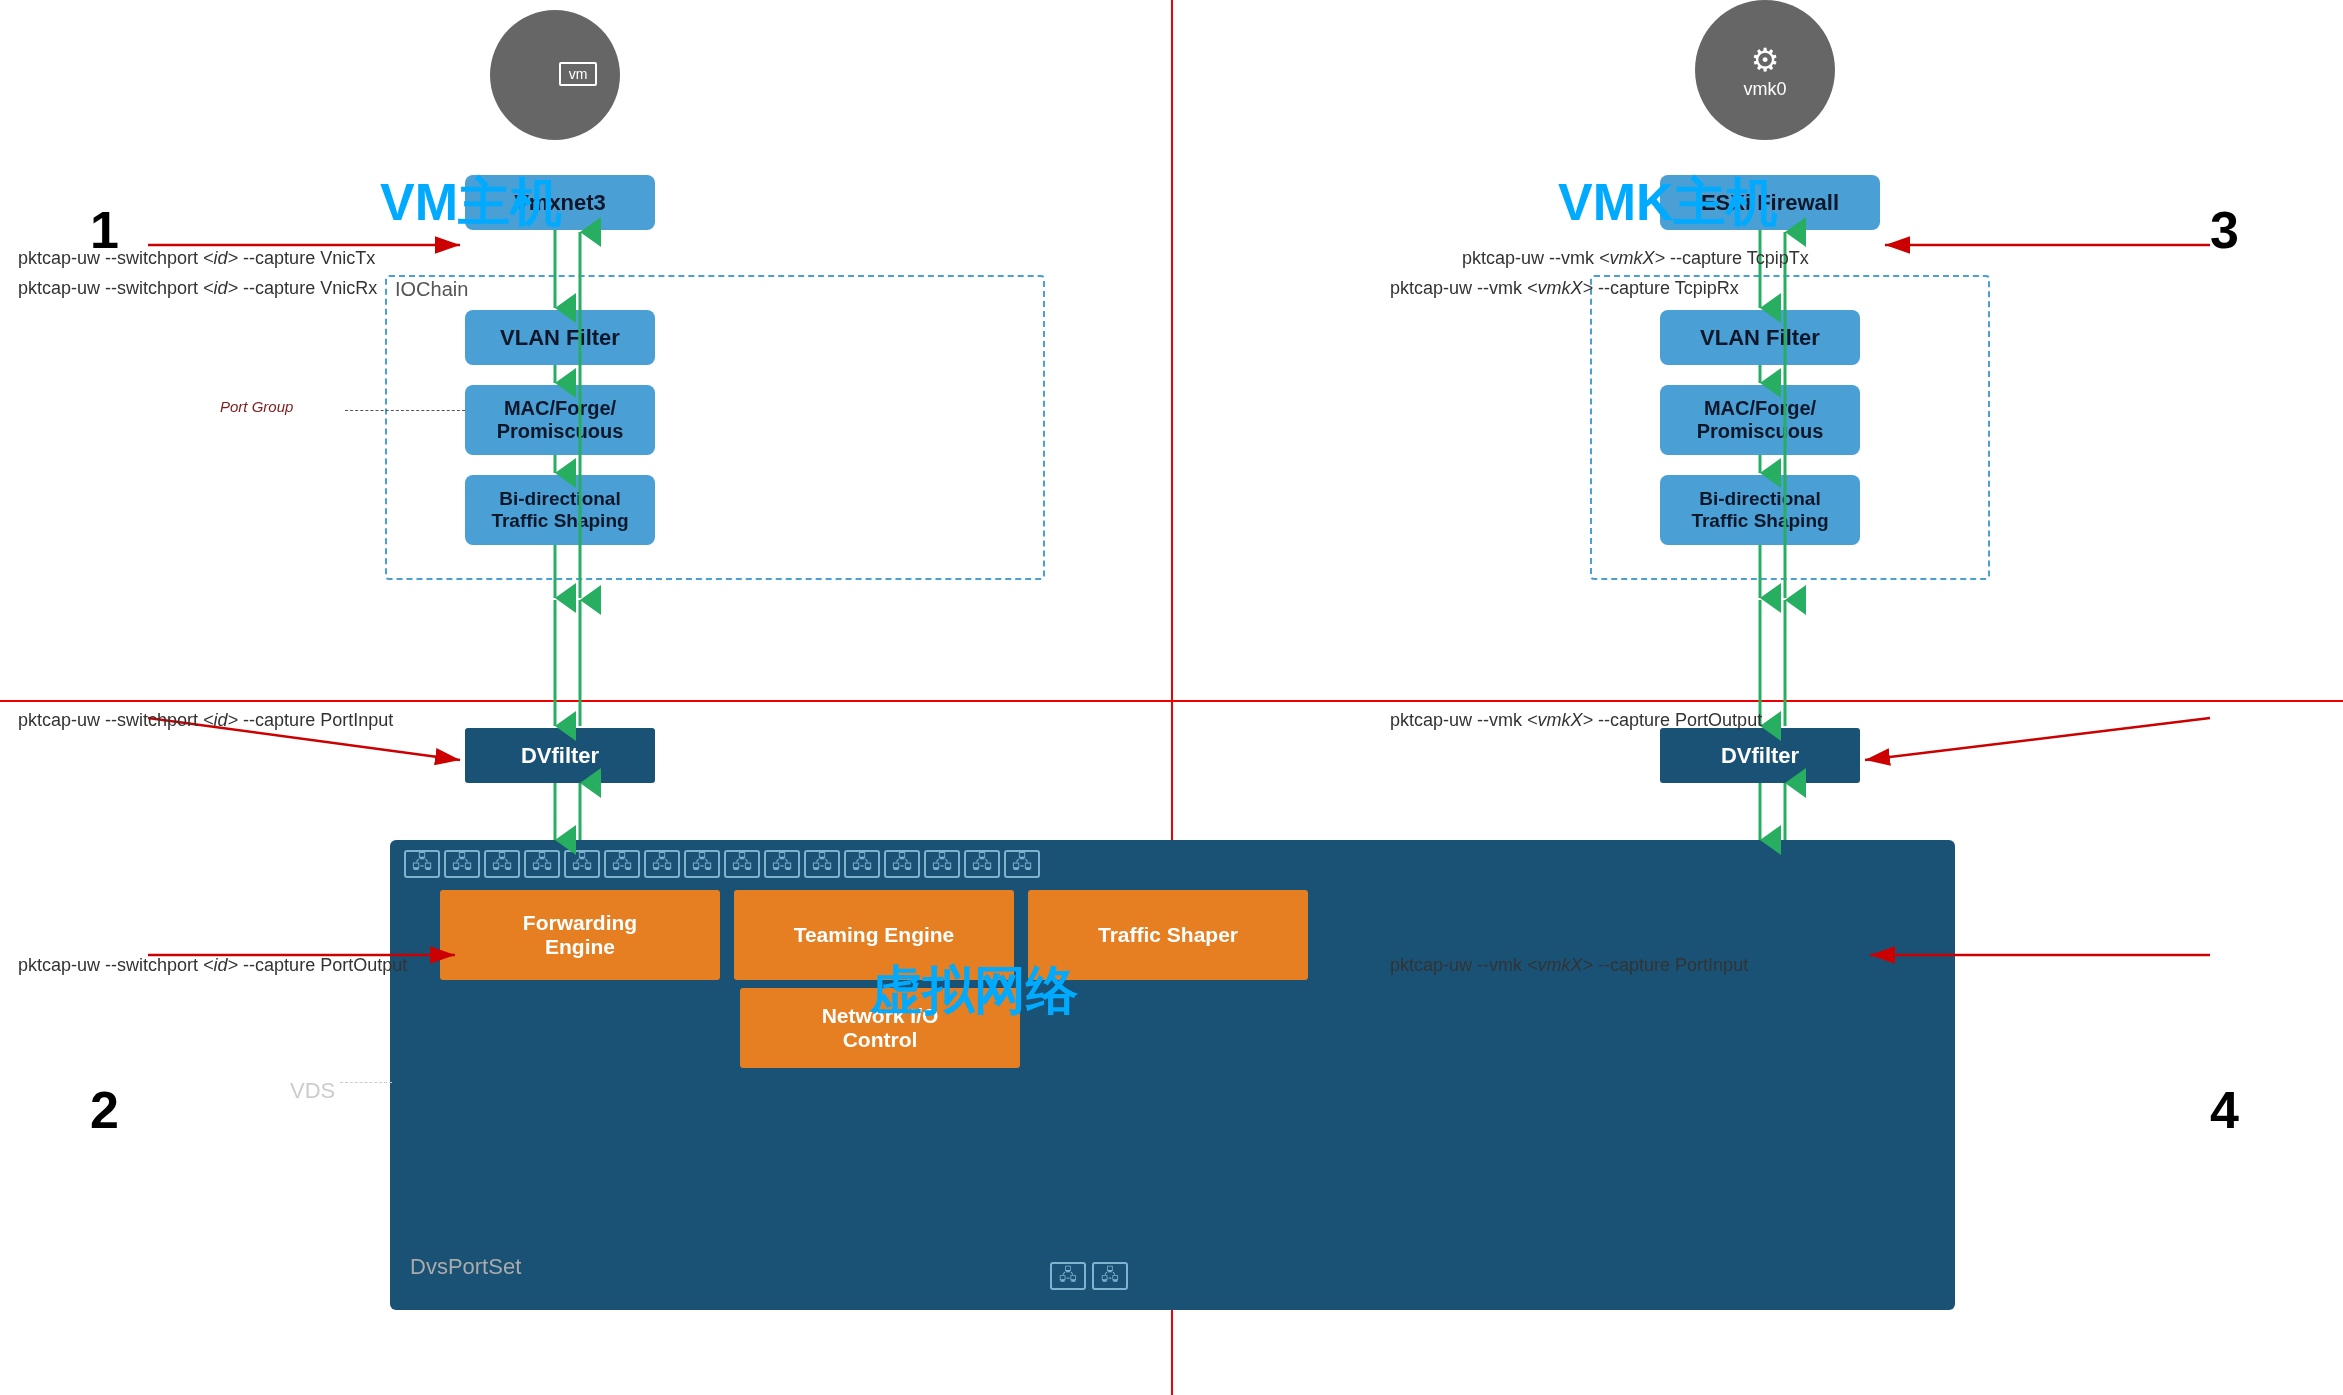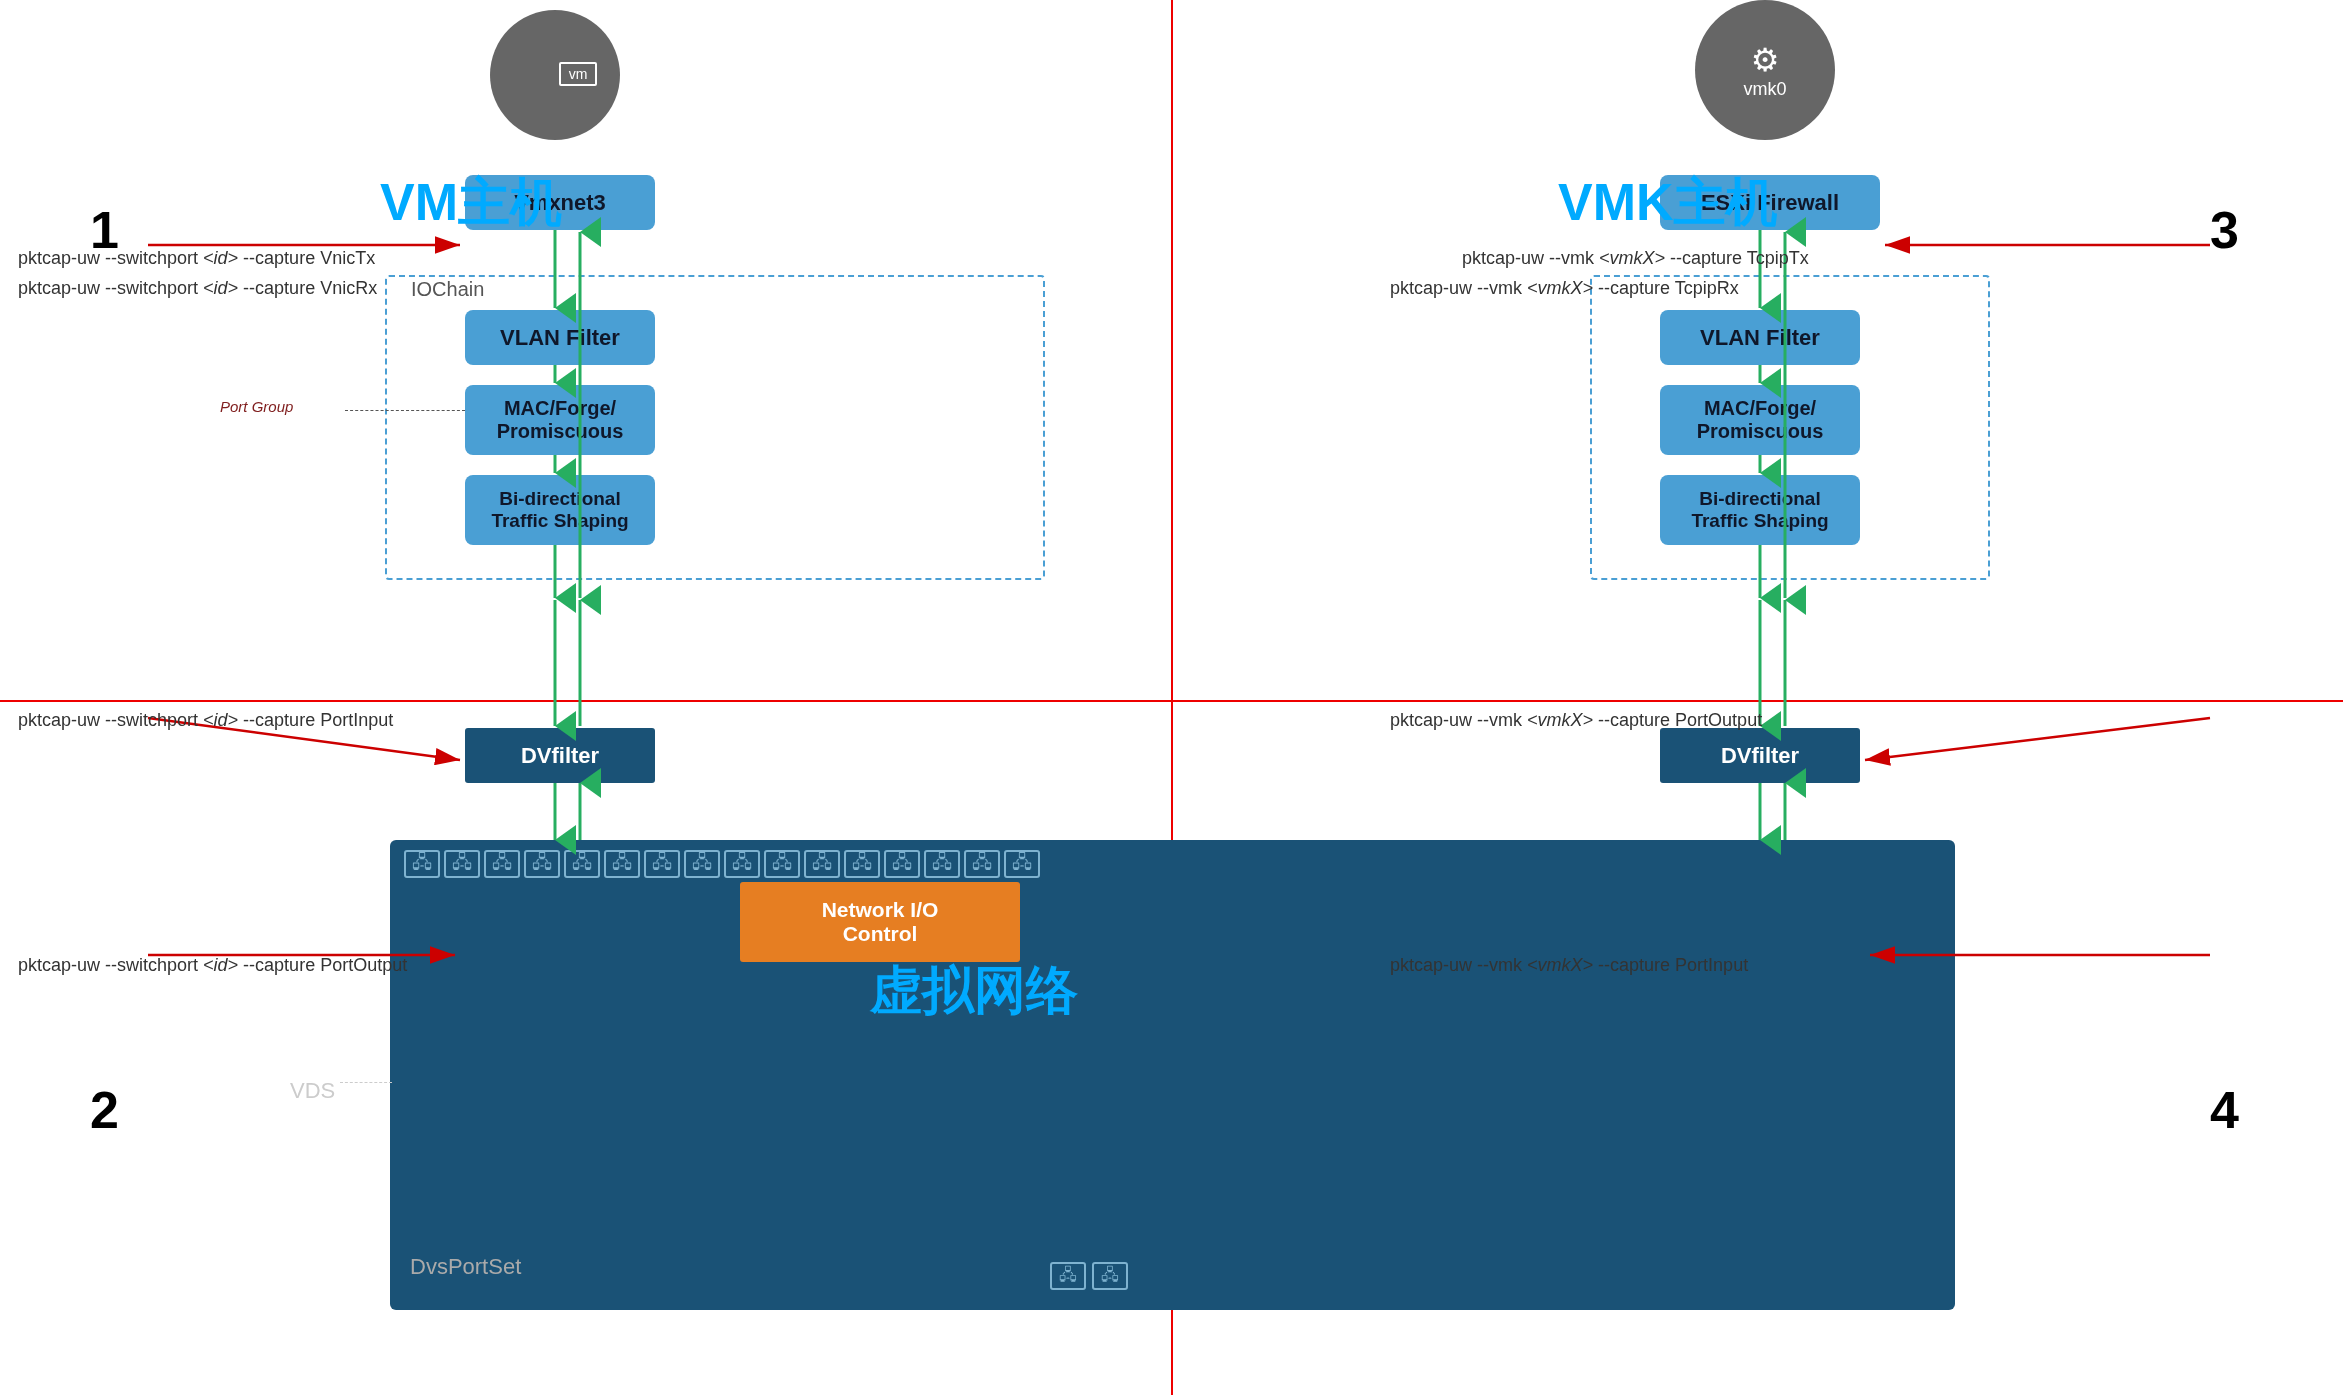--- a/index.html
+++ b/index.html
@@ -217,21 +217,21 @@
 <div class="vmk-circle" style="left:1695px;top:0px;">
   <span style="color:#fff;font-size:32px;">⚙</span>
   <span style="color:#fff;font-size:18px;">vmk0</span>
 </div>
 
 <div class="blue-box" style="left:465px;top:175px;width:190px;height:55px;">Vmxnet3</div>
 
 <div class="blue-box" style="left:1660px;top:175px;width:220px;height:55px;">ESXi Firewall</div>
 
 <div class="iochain-box" style="left:385px;top:275px;width:660px;height:305px;"></div>
-<div class="iochain-label" style="left:411px;top:278px;">IOChain</div>
+<div class="iochain-label" style="left:395px;top:278px;">IOChain</div>
 
 <div class="blue-box" style="left:465px;top:310px;width:190px;height:55px;">VLAN Filter</div>
 <div class="blue-box" style="left:465px;top:385px;width:190px;height:70px;font-size:20px;">MAC/Forge/<br>Promiscuous</div>
 <div class="blue-box" style="left:465px;top:475px;width:190px;height:70px;font-size:19px;">Bi-directional<br>Traffic Shaping</div>
 
 <div class="iochain-box" style="left:1590px;top:275px;width:400px;height:305px;"></div>
 
 <div class="blue-box" style="left:1660px;top:310px;width:200px;height:55px;">VLAN Filter</div>
 <div class="blue-box" style="left:1660px;top:385px;width:200px;height:70px;font-size:20px;">MAC/Forge/<br>Promiscuous</div>
 <div class="blue-box" style="left:1660px;top:475px;width:200px;height:70px;font-size:19px;">Bi-directional<br>Traffic Shaping</div>
@@ -289,20 +289,25 @@
         <span style="color:#7fb3d0;font-size:18px;">🖧</span>
       </div>
     <div class="port-icon" style="border:2px solid #7fb3d0;border-radius:3px;width:36px;height:28px;display:inline-flex;align-items:center;justify-content:center;">
         <span style="color:#7fb3d0;font-size:18px;">🖧</span>
       </div>
     <div class="port-icon" style="border:2px solid #7fb3d0;border-radius:3px;width:36px;height:28px;display:inline-flex;align-items:center;justify-content:center;">
         <span style="color:#7fb3d0;font-size:18px;">🖧</span>
       </div>
   </div>
 
+  <div style="display:flex;flex-direction:row;gap:14px;padding:8px 50px;">
+    <div class="orange-box" style="width:280px;height:90px;font-size:21px;">Forwarding<br>Engine</div>
+    <div class="orange-box" style="width:280px;height:90px;font-size:21px;">Teaming Engine</div>
+    <div class="orange-box" style="width:280px;height:90px;font-size:21px;">Traffic Shaper</div>
+  </div>
 
   <div style="display:flex;flex-direction:row;gap:14px;padding:0px 334px;margin-left:16px;">
     <div class="orange-box" style="width:280px;height:80px;font-size:21px;">Network I/O<br>Control</div>
   </div>
 
   <div style="position:absolute;bottom:30px;left:20px;color:#aaa;font-size:22px;">DvsPortSet</div>
 
   <div style="position:absolute;bottom:20px;left:660px;display:flex;gap:6px;">
     <div style="border:2px solid #7fb3d0;border-radius:3px;width:36px;height:28px;display:inline-flex;align-items:center;justify-content:center;">
         <span style="color:#7fb3d0;font-size:16px;">🖧</span>

